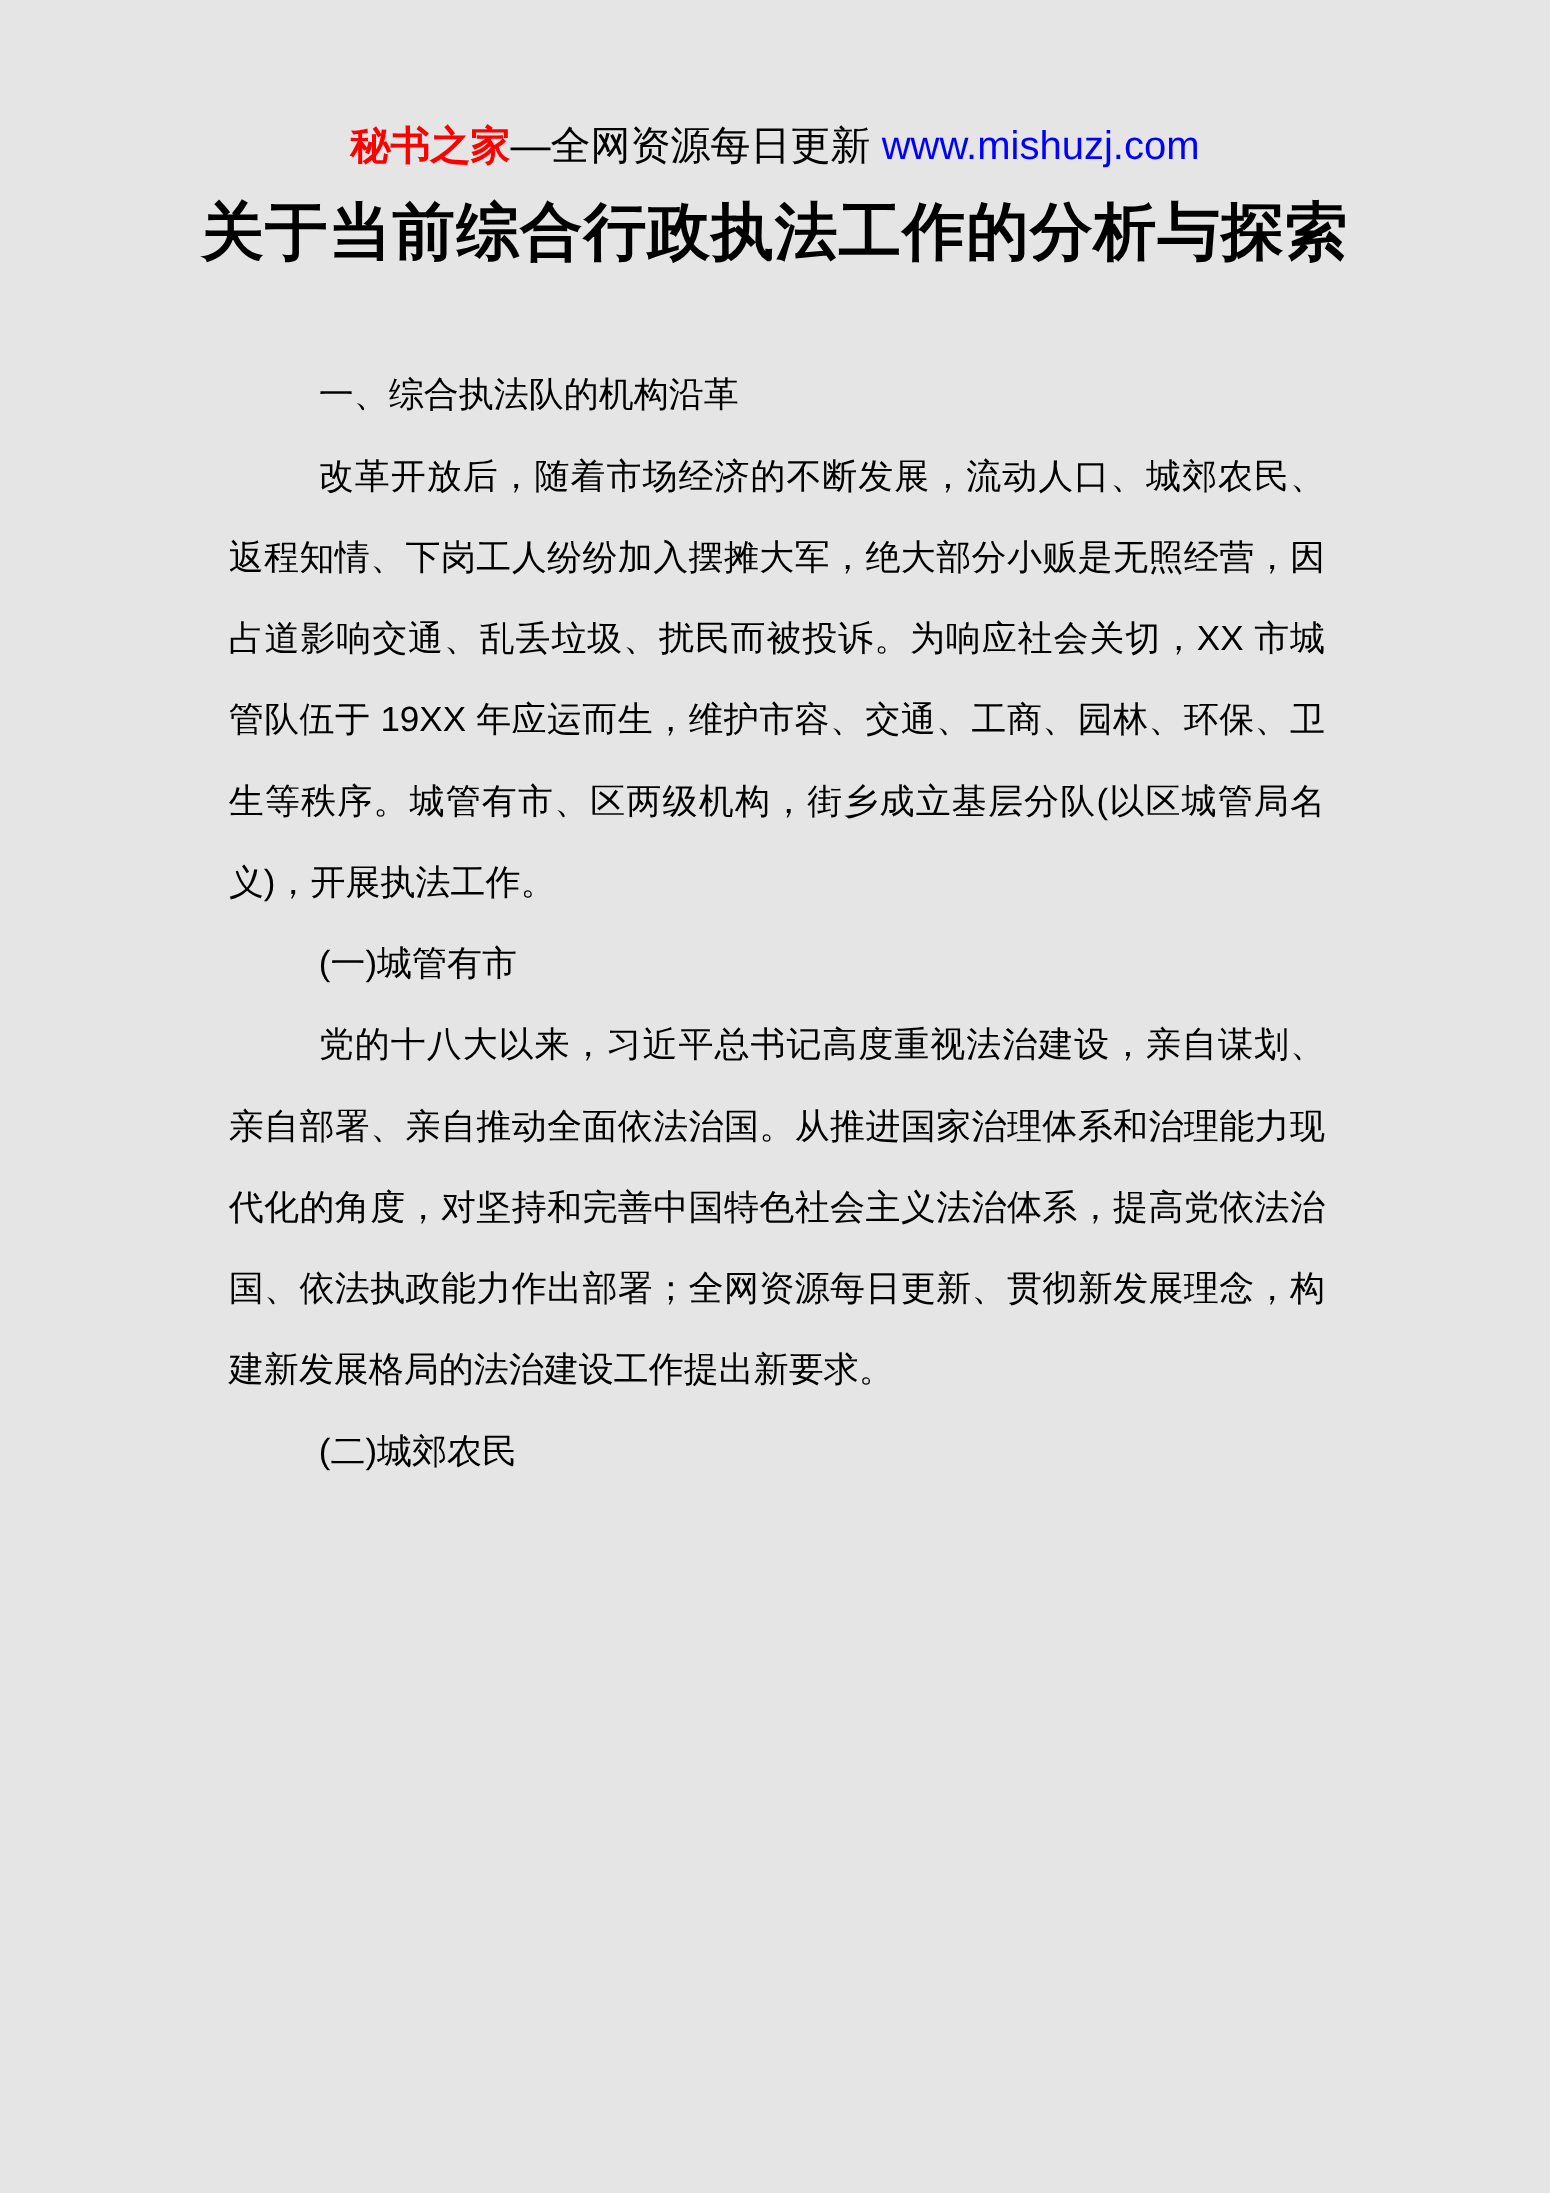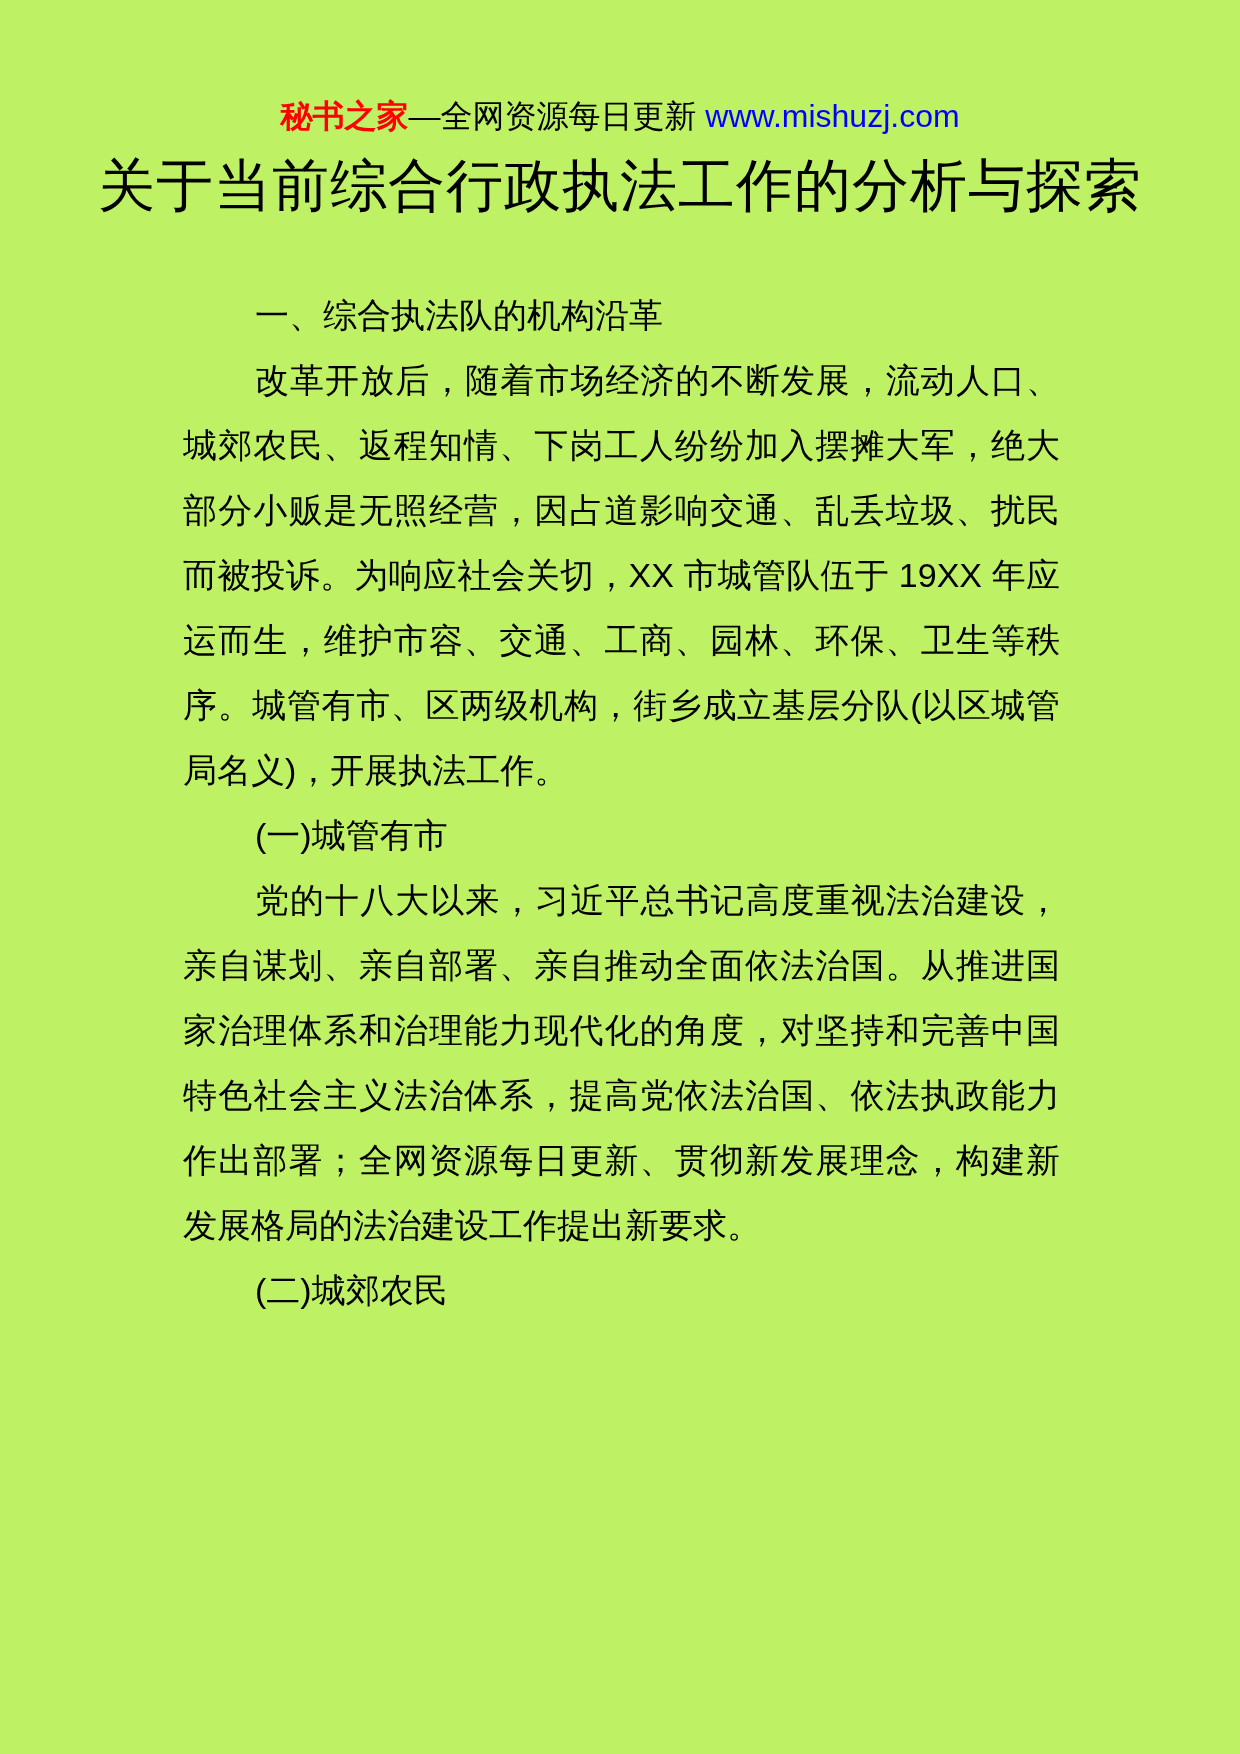--- a/index.html
+++ b/index.html
@@ -1,21 +1,21 @@
 <!DOCTYPE html>
 <html><head>
 <meta charset="utf-8">
 <style>
   * { margin: 0; padding: 0; box-sizing: border-box; }
   html, body { background: #ffffff; }
   .page {
     position: relative;
     width: 1240px;
     height: 1754px;
-    background: #bef264;
+    background: #e5e5e5;
     color: #000000;
     font-family: "Liberation Sans", sans-serif;
     overflow: hidden;
   }
   .header-line {
     position: absolute;
     top: 96px;
     left: 0;
     width: 100%;
     text-align: center;
@@ -23,31 +23,31 @@
     line-height: 40px;
     white-space: nowrap;
   }
   .header-line .brand { font-weight: bold; }
   .doc-title {
     position: absolute;
     top: 154px;
     left: 0;
     width: 100%;
     text-align: center;
-    font-size: 57px;
-    font-weight: normal;
+    font-size: 50px;
+    font-weight: bold;
     line-height: 62px;
     letter-spacing: 1px;
   }
   .doc-body {
     position: absolute;
     top: 283px;
     left: 183px;
     width: 877px;
-    font-size: 34px;
+    font-size: 28px;
     line-height: 65px;
     text-align: justify;
     text-justify: inter-character;
   }
   .doc-body p {
     text-indent: 72px;
     margin: 0;
   }
 </style>
 </head>

